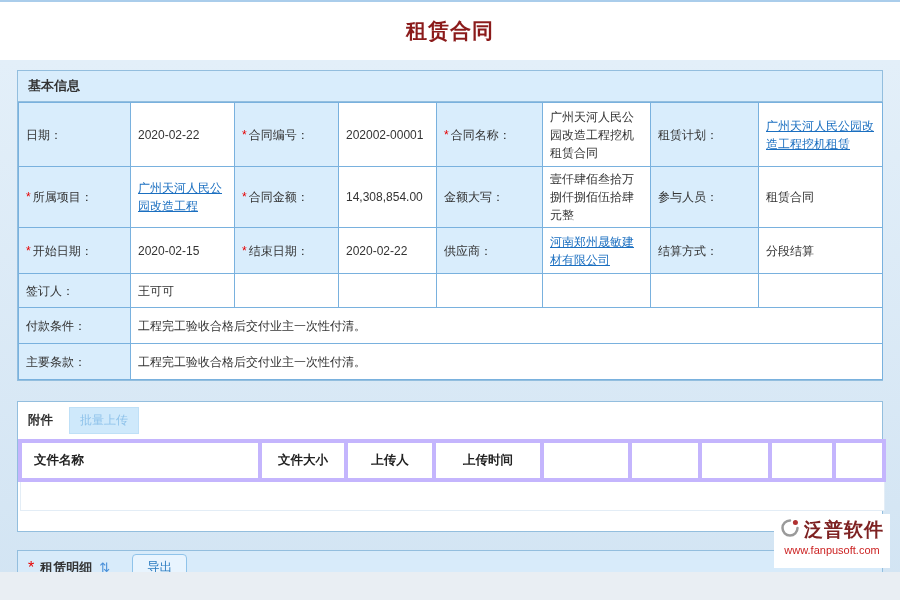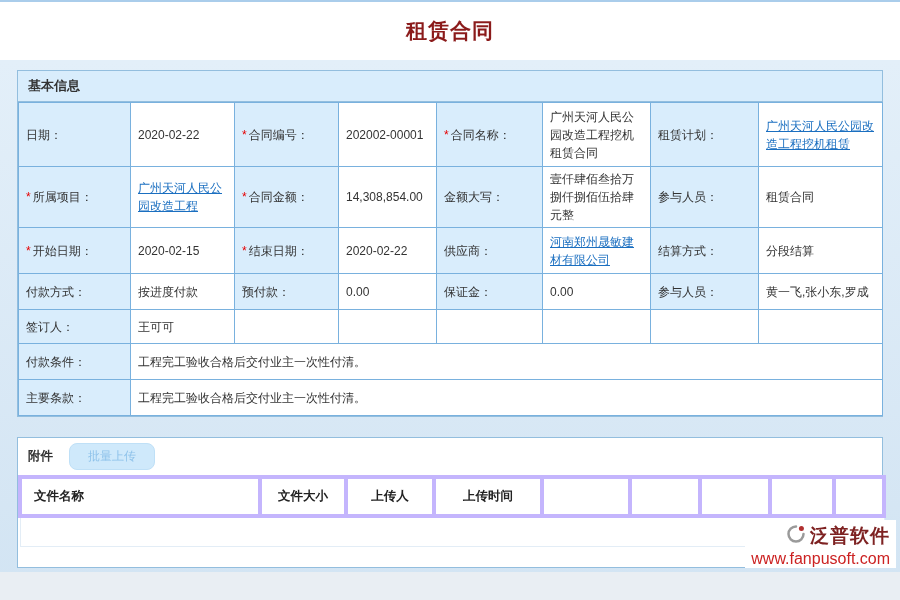--- a/index.html
+++ b/index.html
@@ -21,35 +21,35 @@
   .info-table td.lbl { background:#d9edfc; text-align:left; }
   .info-table td.val { background:#fff; text-align:left; }
   tr.r1{height:64px} tr.r2{height:58px} tr.r3{height:46px} tr.r4{height:36px}
   tr.r5{height:34px} tr.r6{height:36px} tr.r7{height:36px}
   .req { color:#e60000; margin-right:2px; font-weight:normal; }
   a.link { color:#1b6fc0; text-decoration:underline; cursor:pointer; }
 
   .attach { margin-top:20px; padding-bottom:20px; }
   .attach-header { display:flex; align-items:center; gap:16px; padding:5px 10px; }
   .attach-title { font-size:12.5px; font-weight:bold; color:#333; }
-  .btn-upload { background:#cfe9fb; color:#8ec2ea; border:1px solid #bfe0f7; border-radius:8px; font-size:12px; padding:4px 18px; cursor:pointer; font-family:inherit; }
+  .btn-upload { background:#cfe9fb; color:#8ec2ea; border:1px solid #bfe0f7; border-radius:0; font-size:12px; padding:4px 10px; cursor:pointer; font-family:inherit; }
   .attach-table { width:100%; border-collapse:collapse; table-layout:fixed; }
   .attach-table th { border:4px solid #c4b5fd; font-size:12.5px; font-weight:bold; color:#222; padding:9px 6px; text-align:center; background:#fff; }
   .attach-table th.left { text-align:left; padding-left:12px; }
   .attach-table td { border:1px solid #e3edf6; height:30px; background:#fff; }
 
   .detail-bar { margin-top:18px; height:36px; background:#d8ebfa; border:1px solid #93bede; display:flex; align-items:center; padding:0 10px; gap:4px; }
   .detail-title { font-weight:bold; color:#333; font-size:13px; }
   .sort-icon { color:#4a90d9; font-size:13px; margin-left:3px; cursor:pointer; line-height:1; }
   .btn-export { margin-left:18px; background:#e8f4fe; border:1px solid #8fc3ea; color:#2a7bc0; border-radius:4px; padding:4px 14px; font-size:12.5px; cursor:pointer; font-family:inherit; }
 
-  .watermark { position:absolute; right:4px; bottom:4px; background:#fff; padding:3px 6px 0; text-align:center; }
+  .watermark { position:absolute; right:10px; bottom:4px; background:#fff; padding:3px 6px 12px; text-align:center; }
   .brand-line { display:flex; align-items:center; justify-content:flex-end; gap:4px; }
   .brand-name { color:#7e2222; font-size:19px; font-weight:bold; letter-spacing:1px; }
-  .brand-url { color:#cc2222; font-size:16px; margin-top:1px; }
+  .brand-url { color:#cc2222; font-size:11px; margin-top:1px; }
 </style>
 </head>
 <body>
 
 <div class="page">
 
   <div class="title-band">
     <div class="page-title">租赁合同</div>
   </div>
 
@@ -91,30 +91,20 @@
         </tr>
         <tr class="r3">
           <td class="lbl"><span class="req">*</span><span>开始日期：</span></td>
           <td class="val">2020-02-15</td>
           <td class="lbl"><span class="req">*</span><span>结束日期：</span></td>
           <td class="val">2020-02-22</td>
           <td class="lbl"><span>供应商：</span></td>
           <td class="val"><a class="link">河南郑州晟敏建材有限公司</a></td>
           <td class="lbl"><span>结算方式：</span></td>
           <td class="val">分段结算</td>
-        </tr>
-        <tr class="r4">
-          <td class="lbl"><span>付款方式：</span></td>
-          <td class="val">按进度付款</td>
-          <td class="lbl"><span>预付款：</span></td>
-          <td class="val">0.00</td>
-          <td class="lbl"><span>保证金：</span></td>
-          <td class="val">0.00</td>
-          <td class="lbl"><span>参与人员：</span></td>
-          <td class="val">黄一飞,张小东,罗成</td>
         </tr>
         <tr class="r5">
           <td class="lbl"><span>签订人：</span></td>
           <td class="val">王可可</td>
           <td class="val"></td>
           <td class="val"></td>
           <td class="val"></td>
           <td class="val"></td>
           <td class="val"></td>
           <td class="val"></td>

